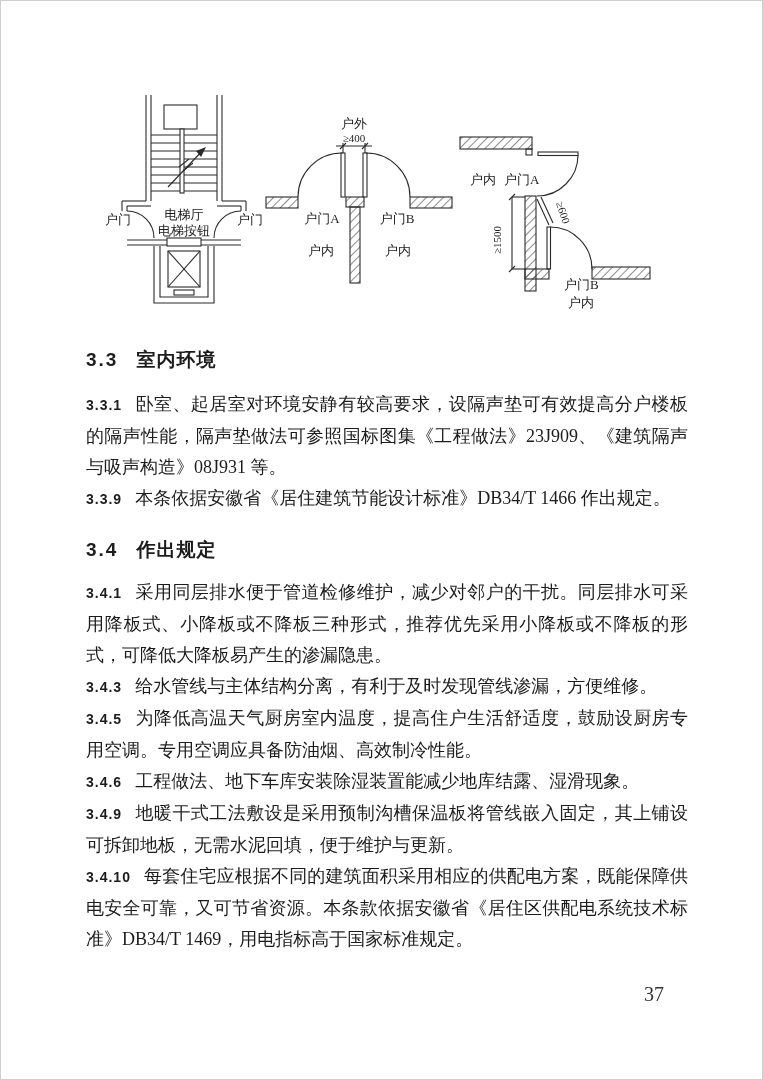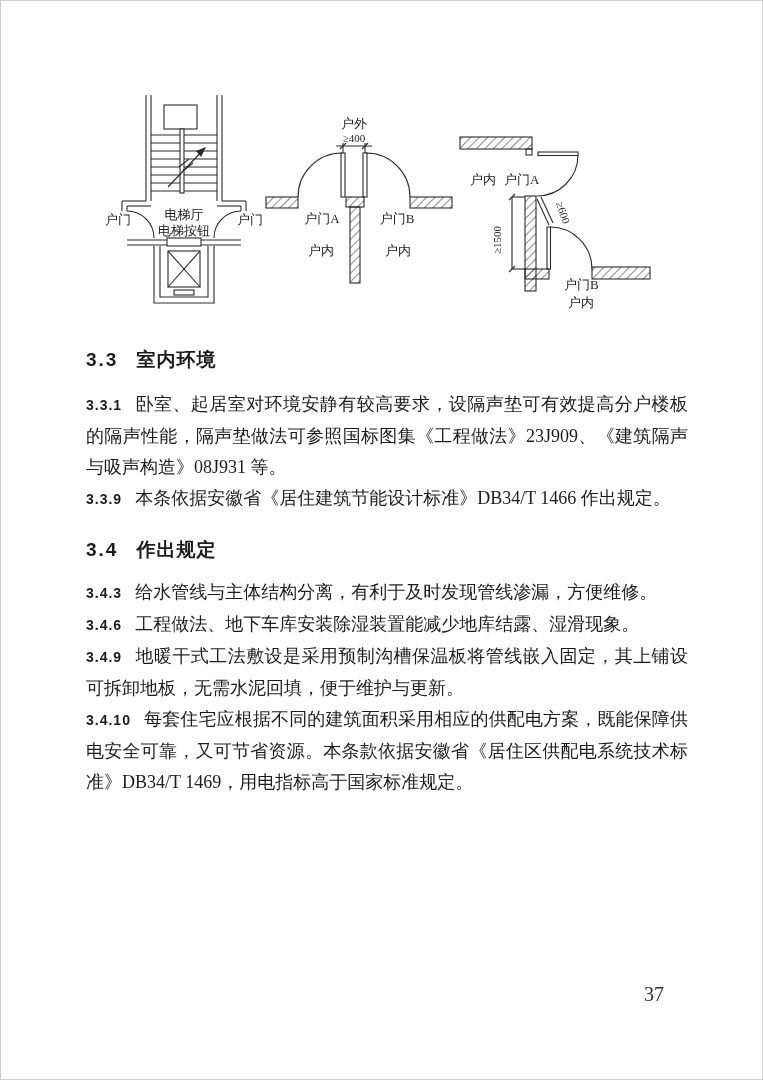--- a/index.html
+++ b/index.html
@@ -181,21 +181,23 @@
     </div>
     <div class="clauses">
       <p class="clause"><b class="cnum">3.3.1</b><span>卧室、起居室对环境安静有较高要求，设隔声垫可有效提高分户楼板的隔声性能，隔声垫做法可参照国标图集《工程做法》23J909、《建筑隔声与吸声构造》08J931 等。</span></p>
       <p class="clause"><b class="cnum">3.3.9</b><span>本条依据安徽省《居住建筑节能设计标准》DB34/T 1466 作出规定。</span></p>
     </div>
 
     <div class="section-heading heading-gap">
       <span class="hnum">3.4</span><span class="htitle">作出规定</span>
     </div>
     <div class="clauses clauses-gap">
+      <p class="clause"><b class="cnum">3.4.1</b><span>采用同层排水便于管道检修维护，减少对邻户的干扰。同层排水可采用降板式、小降板或不降板三种形式，推荐优先采用小降板或不降板的形式，可降低大降板易产生的渗漏隐患。</span></p>
       <p class="clause"><b class="cnum">3.4.3</b><span>给水管线与主体结构分离，有利于及时发现管线渗漏，方便维修。</span></p>
+      <p class="clause"><b class="cnum">3.4.5</b><span>为降低高温天气厨房室内温度，提高住户生活舒适度，鼓励设厨房专用空调。专用空调应具备防油烟、高效制冷性能。</span></p>
       <p class="clause"><b class="cnum">3.4.6</b><span>工程做法、地下车库安装除湿装置能减少地库结露、湿滑现象。</span></p>
       <p class="clause"><b class="cnum">3.4.9</b><span>地暖干式工法敷设是采用预制沟槽保温板将管线嵌入固定，其上铺设可拆卸地板，无需水泥回填，便于维护与更新。</span></p>
       <p class="clause"><b class="cnum">3.4.10</b><span>每套住宅应根据不同的建筑面积采用相应的供配电方案，既能保障供电安全可靠，又可节省资源。本条款依据安徽省《居住区供配电系统技术标准》DB34/T 1469，用电指标高于国家标准规定。</span></p>
     </div>
   </div>
 
   <div class="page-number">37</div>
 </div>
 
 </body></html>

